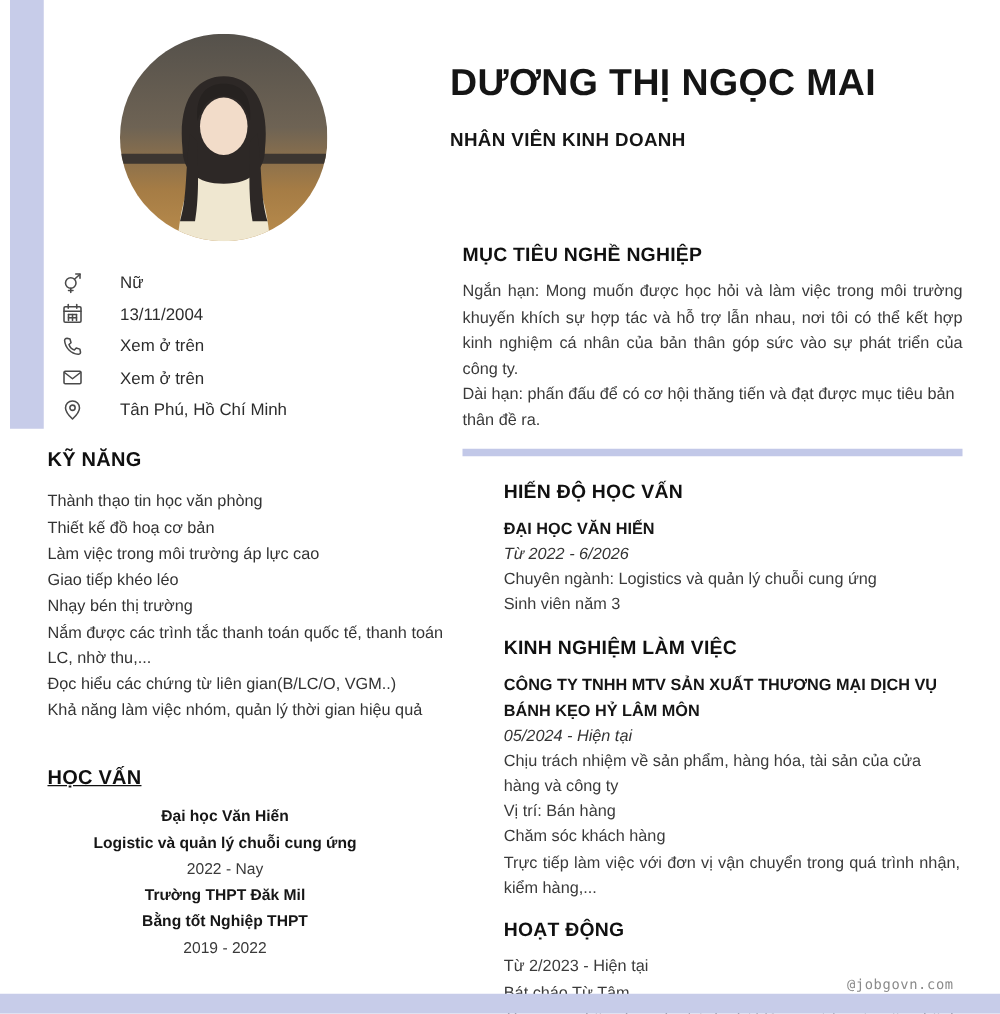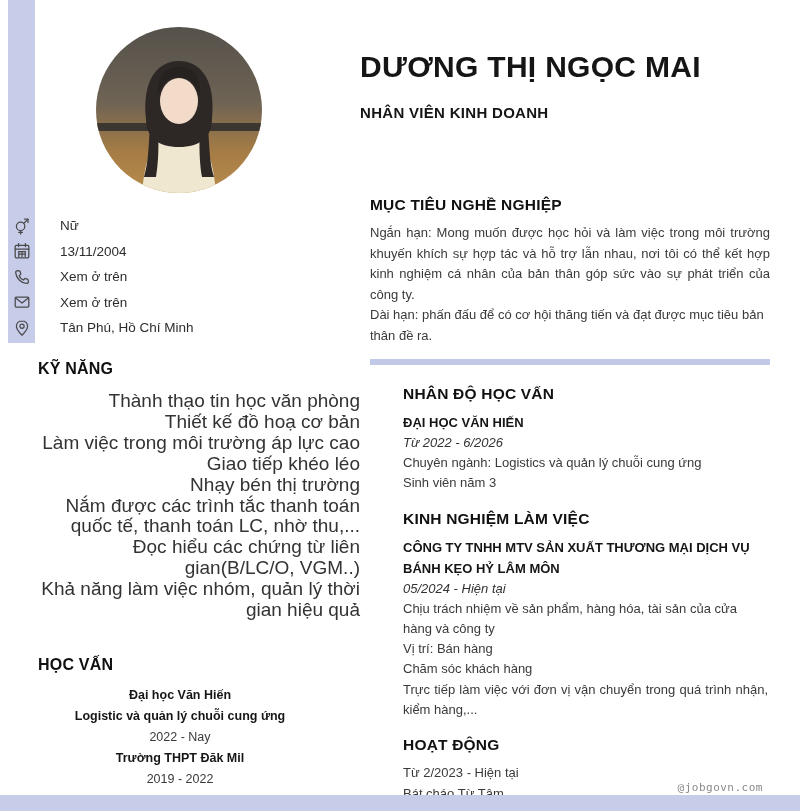--- a/index.html
+++ b/index.html
@@ -12,30 +12,30 @@
   .accent-strip{position:absolute;left:8px;top:0;width:27px;height:343px;background:#c7cce9;}
   .bottom-bar{position:absolute;left:0;top:795px;width:800px;height:16px;background:#c7cce9;}
 
   .photo{position:absolute;left:96px;top:27px;width:166px;height:166px;border-radius:50%;overflow:hidden;}
   .photo svg{display:block;}
 
   .name{position:absolute;left:360px;top:50px;font-size:30px;font-weight:700;color:#151515;letter-spacing:.3px;white-space:nowrap;}
   .subtitle{position:absolute;left:360px;top:104px;font-size:15px;font-weight:700;color:#151515;letter-spacing:.3px;}
 
   .contact{position:absolute;left:0;top:213px;width:360px;}
-  .contact-row{display:flex;align-items:center;height:25.5px;}
+  .contact-row{display:flex;align-items:center;height:25.5px;padding-left:36px;}
   .contact-row .cicon{width:19px;height:19px;margin-left:12px;flex:0 0 19px;display:flex;align-items:center;justify-content:center;}
   .contact-row .clabel{margin-left:29px;font-size:13.5px;color:#2d2d2d;white-space:nowrap;}
   .cicon svg{stroke:#4a4a4a;fill:none;stroke-width:1.25;stroke-linecap:round;stroke-linejoin:round;}
 
   .left-col{position:absolute;left:38px;top:360px;width:322px;}
   .lc-heading{font-size:16px;font-weight:700;color:#101010;margin:0 0 13px 0;letter-spacing:.2px;}
   .skills-list{list-style:none;margin:0;padding:0;}
-  .skills-list li{font-size:19px;line-height:20.9px;color:#333;text-align:right;}
-  .edu-heading{margin:35px 0 11px 0;}
+  .skills-list li{font-size:13px;line-height:20.9px;color:#333;}
+  .edu-heading{margin:35px 0 11px 0;text-decoration:underline;}
   .edu-block{width:284px;text-align:center;}
   .edu-line{font-size:12.5px;line-height:21px;margin:0;color:#222;}
   .edu-line.bold{font-weight:700;color:#161616;}
   .edu-line.plain{color:#3a3a3a;}
 
   .right-col{position:absolute;left:370px;top:196px;width:400px;}
   .sec-heading{font-size:15.5px;font-weight:700;color:#101010;margin:0 0 9px 0;letter-spacing:.2px;}
   .obj-text{font-size:13px;line-height:20.5px;color:#3a3a3a;margin:0;text-align:justify;}
   .obj-text2{font-size:13px;line-height:20.5px;color:#3a3a3a;margin:0;}
   .divider{height:6px;background:#c2c8e8;margin-top:13px;}
@@ -150,32 +150,33 @@
       <li>Đọc hiểu các chứng từ liên gian(B/LC/O, VGM..)</li>
       <li>Khả năng làm việc nhóm, quản lý thời gian hiệu quả</li>
     </ul>
 
     <h2 class="lc-heading edu-heading">HỌC VẤN</h2>
     <div class="edu-block">
       <p class="edu-line bold">Đại học Văn Hiến</p>
       <p class="edu-line bold">Logistic và quản lý chuỗi cung ứng</p>
       <p class="edu-line plain">2022 - Nay</p>
       <p class="edu-line bold">Trường THPT Đăk Mil</p>
+      <p class="edu-line bold">Bằng tốt Nghiệp THPT</p>
       <p class="edu-line plain">2019 - 2022</p>
     </div>
   </div>
 
   <div class="right-col">
     <h2 class="sec-heading">MỤC TIÊU NGHỀ NGHIỆP</h2>
     <p class="obj-text">Ngắn hạn: Mong muốn được học hỏi và làm việc trong môi trường khuyến khích sự hợp tác và hỗ trợ lẫn nhau, nơi tôi có thể kết hợp kinh nghiệm cá nhân của bản thân góp sức vào sự phát triển của công ty.</p>
     <p class="obj-text2">Dài hạn: phấn đấu để có cơ hội thăng tiến và đạt được mục tiêu bản thân đề ra.</p>
     <div class="divider"></div>
 
     <div class="sections">
-      <h2 class="sec-heading">NHÂN ĐỘ HỌC VẤN</h2>
+      <h2 class="sec-heading">HIẾN ĐỘ HỌC VẤN</h2>
       <p class="sub-bold">ĐẠI HỌC VĂN HIẾN</p>
       <p class="period">Từ 2022 - 6/2026</p>
       <p class="body-line">Chuyên ngành: Logistics và quản lý chuỗi cung ứng</p>
       <p class="body-line">Sinh viên năm 3</p>
 
       <h2 class="sec-heading gap">KINH NGHIỆM LÀM VIỆC</h2>
       <p class="sub-bold">CÔNG TY TNHH MTV SẢN XUẤT THƯƠNG MẠI DỊCH VỤ BÁNH KẸO HỶ LÂM MÔN</p>
       <p class="period">05/2024 - Hiện tại</p>
       <p class="body-line">Chịu trách nhiệm về sản phẩm, hàng hóa, tài sản của cửa hàng và công ty</p>
       <p class="body-line">Vị trí: Bán hàng</p>

